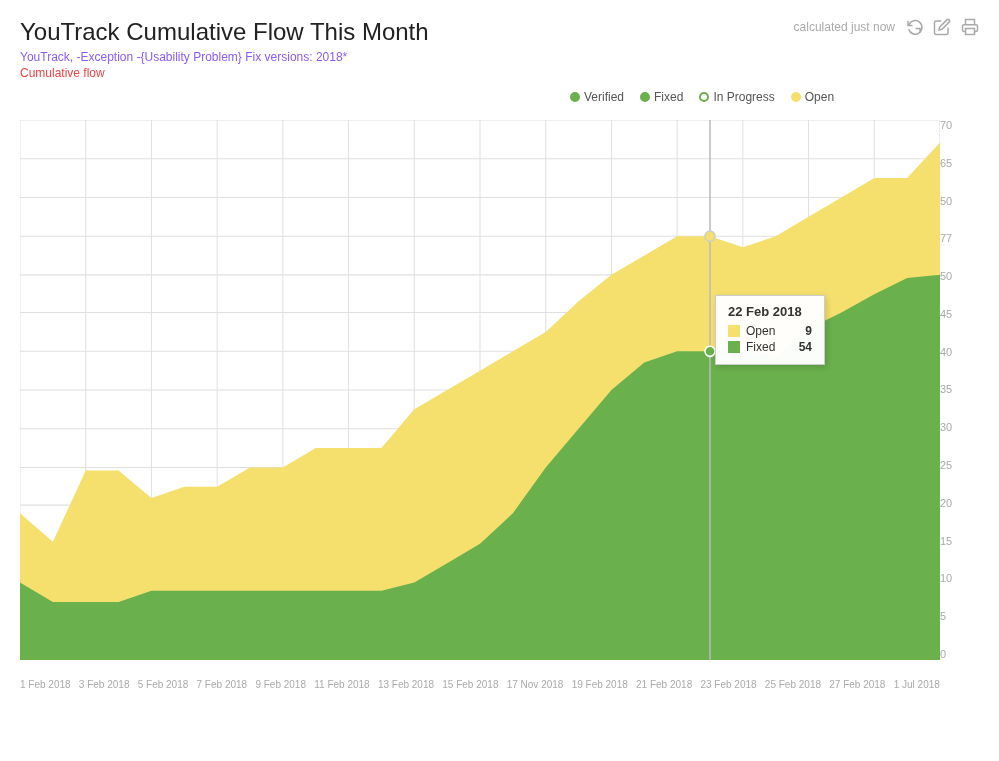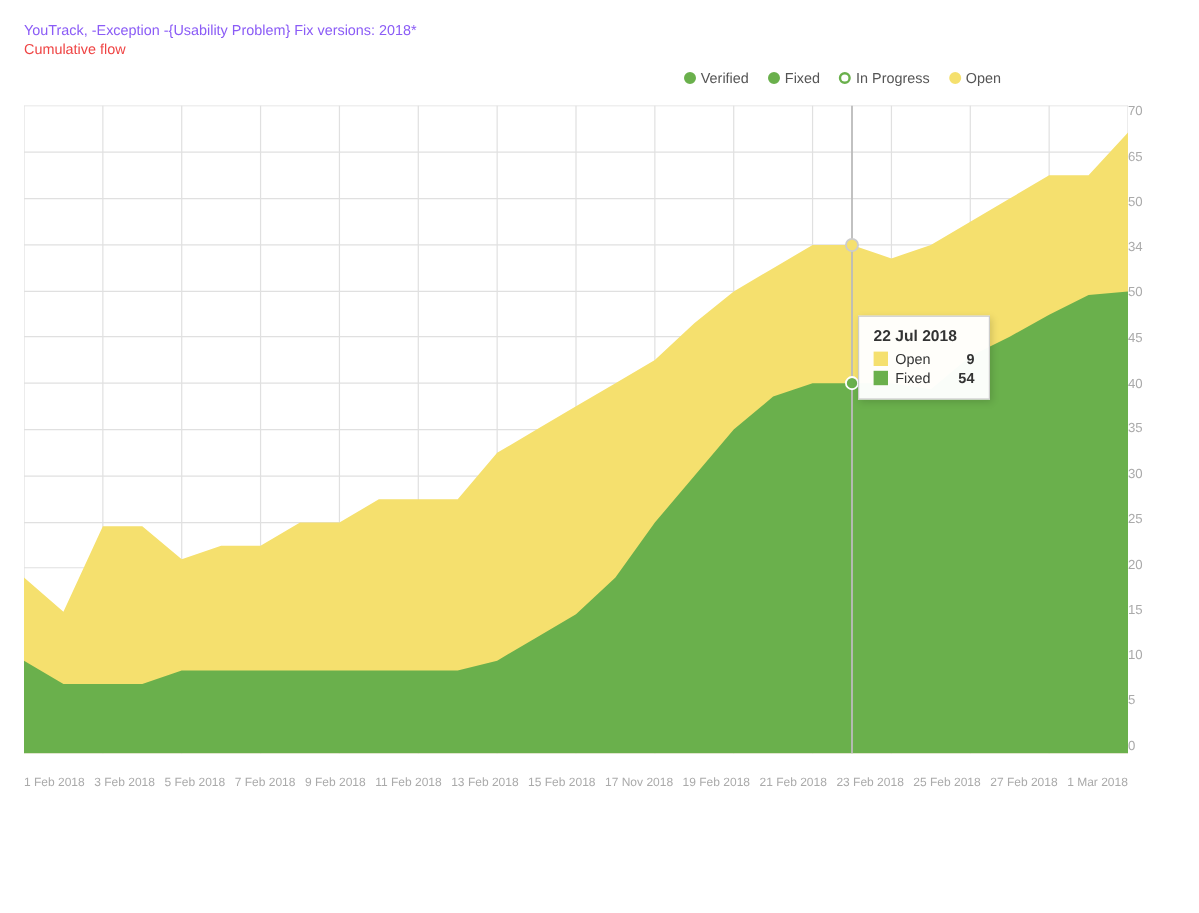--- a/index.html
+++ b/index.html
@@ -149,23 +149,39 @@
       flex: 1;
     }
     .tooltip-value {
       font-weight: bold;
     }
   </style>
 </head>
 <body>
 
 <div class="page" style="position:relative;">
+  <h1 class="page-title">YouTrack Cumulative Flow This Month</h1>
   <div class="subtitle">YouTrack, -Exception -{Usability Problem} Fix versions: 2018*</div>
   <div class="subtitle2">Cumulative flow</div>
 
+  <div class="toolbar">
+    <span>calculated just now</span>
+    <svg class="toolbar-icon" viewBox="0 0 24 24" fill="none" stroke="#aaa" stroke-width="2">
+      <path d="M4 4v6h6M20 20v-6h-6M4.93 15a9 9 0 1 0 .36-6.04"></path>
+    </svg>
+    <svg class="toolbar-icon" viewBox="0 0 24 24" fill="none" stroke="#aaa" stroke-width="2">
+      <path d="M11 4H4a2 2 0 0 0-2 2v14a2 2 0 0 0 2 2h14a2 2 0 0 0 2-2v-7"></path>
+      <path d="M18.5 2.5a2.121 2.121 0 0 1 3 3L12 15l-4 1 1-4 9.5-9.5z"></path>
+    </svg>
+    <svg class="toolbar-icon" viewBox="0 0 24 24" fill="none" stroke="#aaa" stroke-width="2">
+      <polyline points="6 9 6 2 18 2 18 9"></polyline>
+      <path d="M6 18H4a2 2 0 0 1-2-2v-5a2 2 0 0 1 2-2h16a2 2 0 0 1 2 2v5a2 2 0 0 1-2 2h-2"></path>
+      <rect x="6" y="14" width="12" height="8"></rect>
+    </svg>
+  </div>
 
   <div class="chart-container">
 
     <div class="legend">
       <div class="legend-item">
         <div class="legend-dot dot-verified"></div>
         <span>Verified</span>
       </div>
       <div class="legend-item">
         <div class="legend-dot dot-fixed"></div>
@@ -292,21 +308,21 @@
 
         <line x1="682.5" y1="0" x2="682.5" y2="530" stroke="#bbb" stroke-width="1.5"></line>
 
         <circle cx="682.5" cy="114" r="5" fill="#f5e06e" stroke="#ccc" stroke-width="1.5"></circle>
 
         <circle cx="682.5" cy="227" r="5" fill="#6ab04c" stroke="#fff" stroke-width="1.5"></circle>
       </svg>
 
       
       <div class="tooltip" style="left: 695px; top: 175px;">
-        <div class="tooltip-date">22 Jul 2018</div>
+        <div class="tooltip-date">22 Feb 2018</div>
         <div class="tooltip-row">
           <span class="tooltip-swatch" style="background:#f5e06e;"></span>
           <span class="tooltip-label">Open</span>
           <span class="tooltip-value">9</span>
         </div>
         <div class="tooltip-row">
           <span class="tooltip-swatch" style="background:#6ab04c;"></span>
           <span class="tooltip-label">Fixed</span>
           <span class="tooltip-value">54</span>
         </div>
@@ -318,38 +334,38 @@
       <span class="y-label">5</span>
       <span class="y-label">10</span>
       <span class="y-label">15</span>
       <span class="y-label">20</span>
       <span class="y-label">25</span>
       <span class="y-label">30</span>
       <span class="y-label">35</span>
       <span class="y-label">40</span>
       <span class="y-label">45</span>
       <span class="y-label">50</span>
-      <span class="y-label">34</span>
+      <span class="y-label">77</span>
       <span class="y-label">50</span>
       <span class="y-label">65</span>
       <span class="y-label">70</span>
     </div>
 
     <div class="x-axis">
       <span class="x-label">1 Feb 2018</span>
       <span class="x-label">3 Feb 2018</span>
       <span class="x-label">5 Feb 2018</span>
       <span class="x-label">7 Feb 2018</span>
       <span class="x-label">9 Feb 2018</span>
       <span class="x-label">11 Feb 2018</span>
       <span class="x-label">13 Feb 2018</span>
       <span class="x-label">15 Feb 2018</span>
       <span class="x-label">17 Nov 2018</span>
       <span class="x-label">19 Feb 2018</span>
       <span class="x-label">21 Feb 2018</span>
       <span class="x-label">23 Feb 2018</span>
       <span class="x-label">25 Feb 2018</span>
       <span class="x-label">27 Feb 2018</span>
-      <span class="x-label">1 Mar 2018</span>
+      <span class="x-label">1 Jul 2018</span>
     </div>
 
   </div>
 </div>
 
 </body></html>

